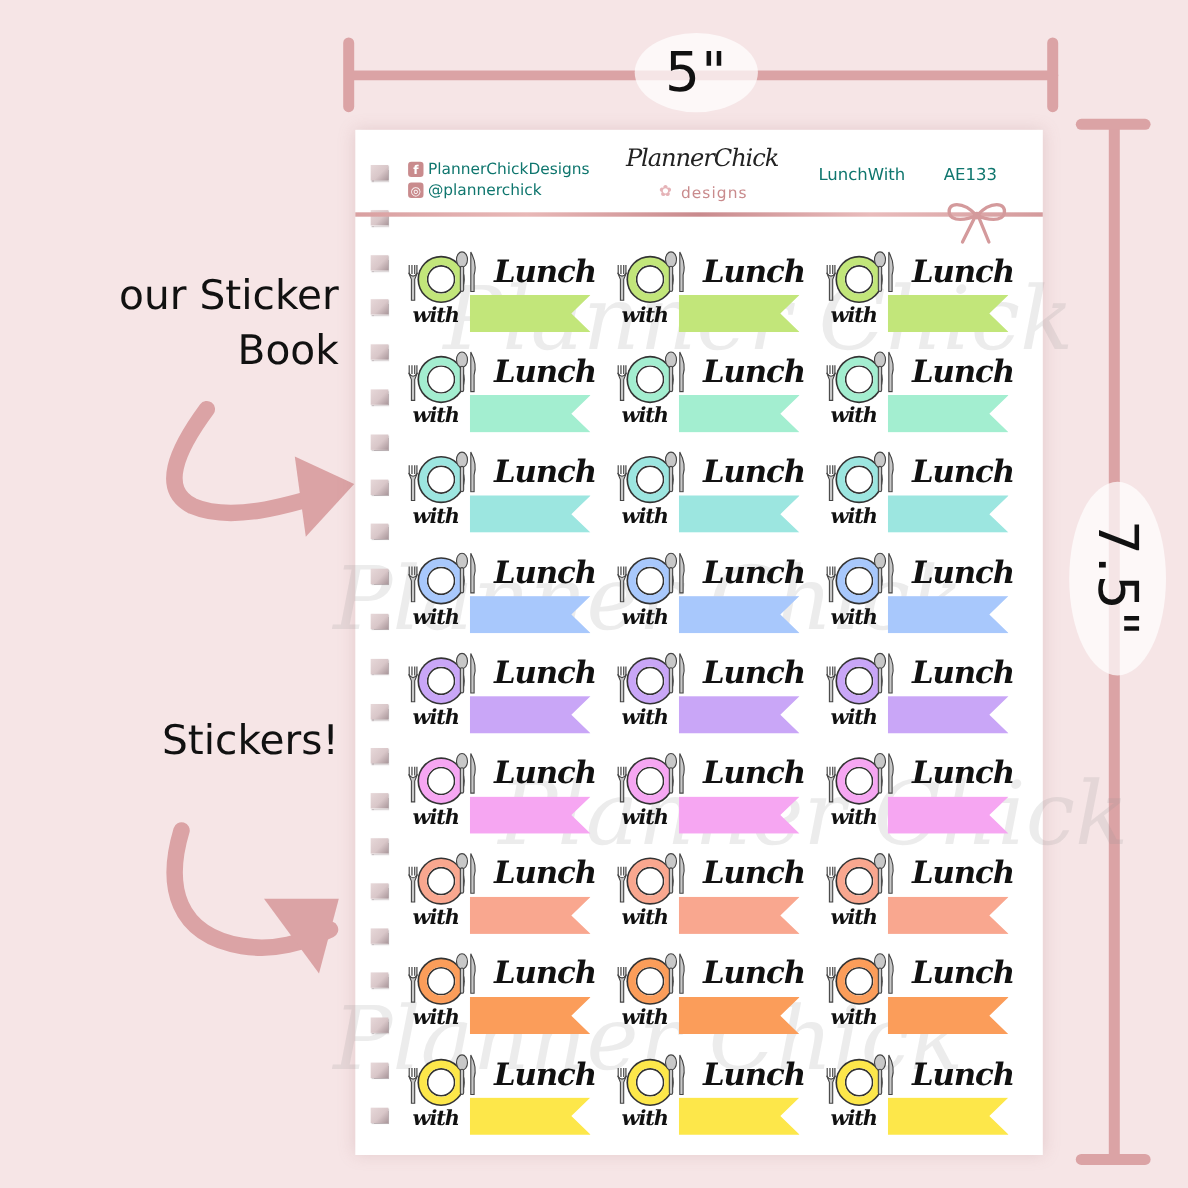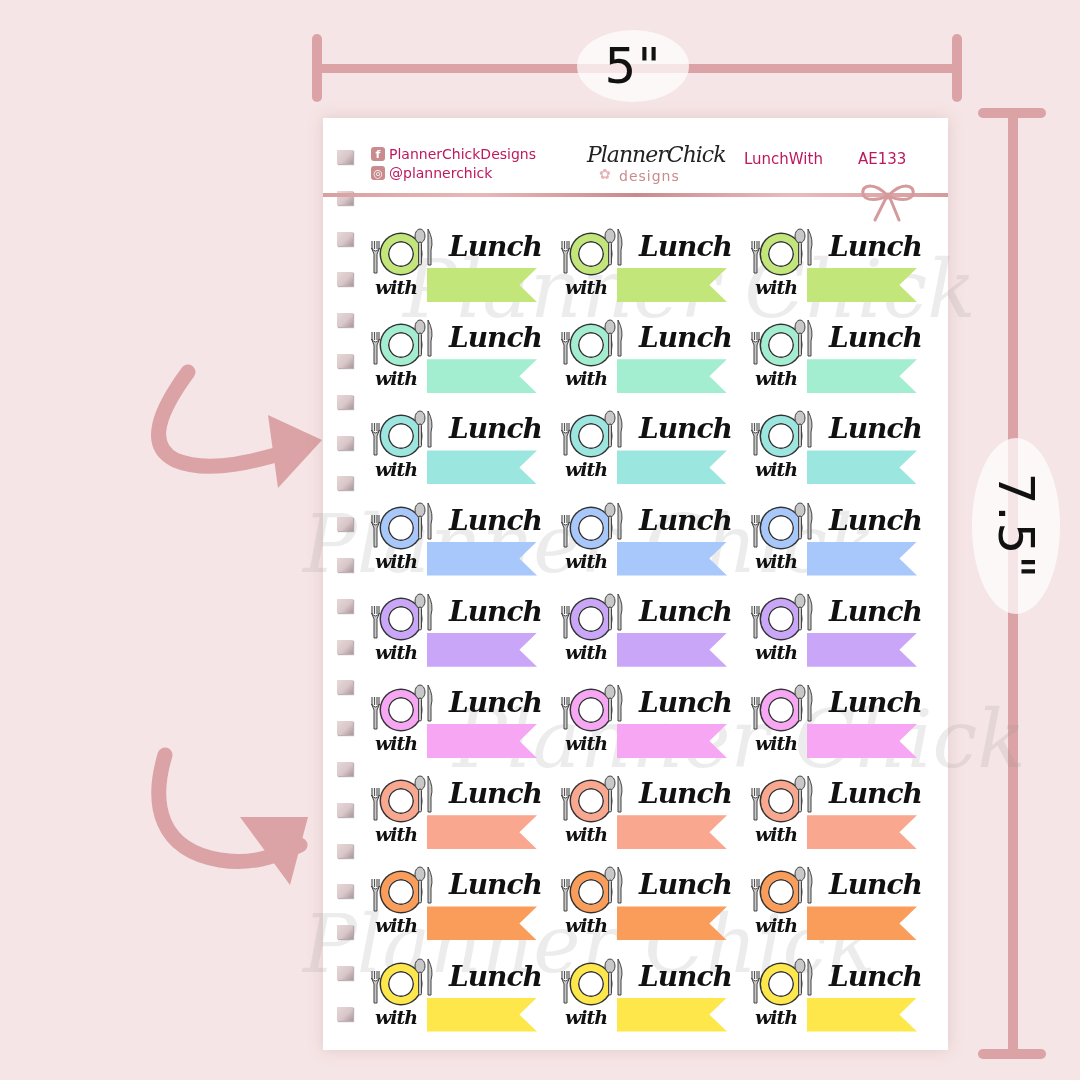--- a/index.html
+++ b/index.html
@@ -38,29 +38,29 @@
   }
   .hole {
     position:absolute; left:14px; width:16px; height:14px;
     background:linear-gradient(135deg,#e7d8d9 0%,#d9c7c9 55%,#a9969a 100%);
     box-shadow:1px 1px 1px rgba(120,100,105,0.5);
   }
   .header-line {
     position:absolute; left:0; top:75px; width:625px; height:4px;
     background:linear-gradient(90deg,#d9a0a1,#e8b8b7,#c98a8d,#e9bcbc,#d49a9c);
   }
-  .hdr-text { position:absolute; color:#be185d; font-size:14px; }
+  .hdr-text { position:absolute; color:#0f766e; font-size:14px; }
   .social-icon {
     position:absolute; width:14px; height:14px; border-radius:3px;
     background:#c98b8d; color:#fff; font-size:11px; font-weight:bold;
     display:flex; align-items:center; justify-content:center;
   }
   .logo-script {
-    position:absolute; left:246px; top:24px; font-family:"DejaVu Serif", serif;
-    font-style:italic; font-size:22px; color:#222; letter-spacing:-1px;margin-left:18px;
+    position:absolute; left:246px; top:14px; font-family:"DejaVu Serif", serif;
+    font-style:italic; font-size:22px; color:#222; letter-spacing:-1px;
   }
   .logo-designs { position:absolute; left:296px; top:50px; font-size:14px; color:#c98b8d; letter-spacing:1px; }
   .logo-flower { position:absolute; left:276px; top:48px; font-size:14px; color:#e5b3b7; }
 
   
   .wm {
     position:absolute; font-family:"DejaVu Serif", serif; font-style:italic;
     color:rgba(150,150,150,0.18); font-size:80px; white-space:nowrap; pointer-events:none;
   }
 
@@ -99,27 +99,30 @@
   </div>
 
 <div class="bar" style="left:1008px;top:112px;width:10px;height:946px;"></div>
 <div class="bar" style="left:978px;top:108px;width:68px;height:10px;"></div>
 <div class="bar" style="left:978px;top:1049px;width:68px;height:10px;"></div>
 <div class="dim-label-v">
     <span>7.5"</span>
   </div>
 
 <div class="callout" style="top:244px;">
+  <div>our Sticker</div>
+  <div>Book</div>
 </div>
 <svg class="abs" style="left:140px;top:360px;" width="190" height="140" viewBox="0 0 190 140">
   <path d="M48 12 C20 50, 5 85, 35 100 C70 115, 120 100, 160 88" stroke="#dba3a5" stroke-width="15" fill="none" stroke-linecap="round"></path>
   <path d="M128 55 L182 80 L138 128 Z" fill="#dba3a5"></path>
 </svg>
 
 <div class="callout" style="top:648px;">
+  <div>Stickers!</div>
 </div>
 <svg class="abs" style="left:140px;top:745px;" width="190" height="150" viewBox="0 0 190 150">
   <path d="M25 10 C10 60, 20 105, 80 115 C110 120, 135 112, 160 100" stroke="#dba3a5" stroke-width="15" fill="none" stroke-linecap="round"></path>
   <path d="M100 72 L168 72 L150 140 Z" fill="#dba3a5"></path>
 </svg>
 
 <div class="sheet">
 
   <div class="wm" style="left:80px;top:125px;">Planner Chick</div>
   <div class="wm" style="left:-20px;top:380px;">Planner Chick</div>

